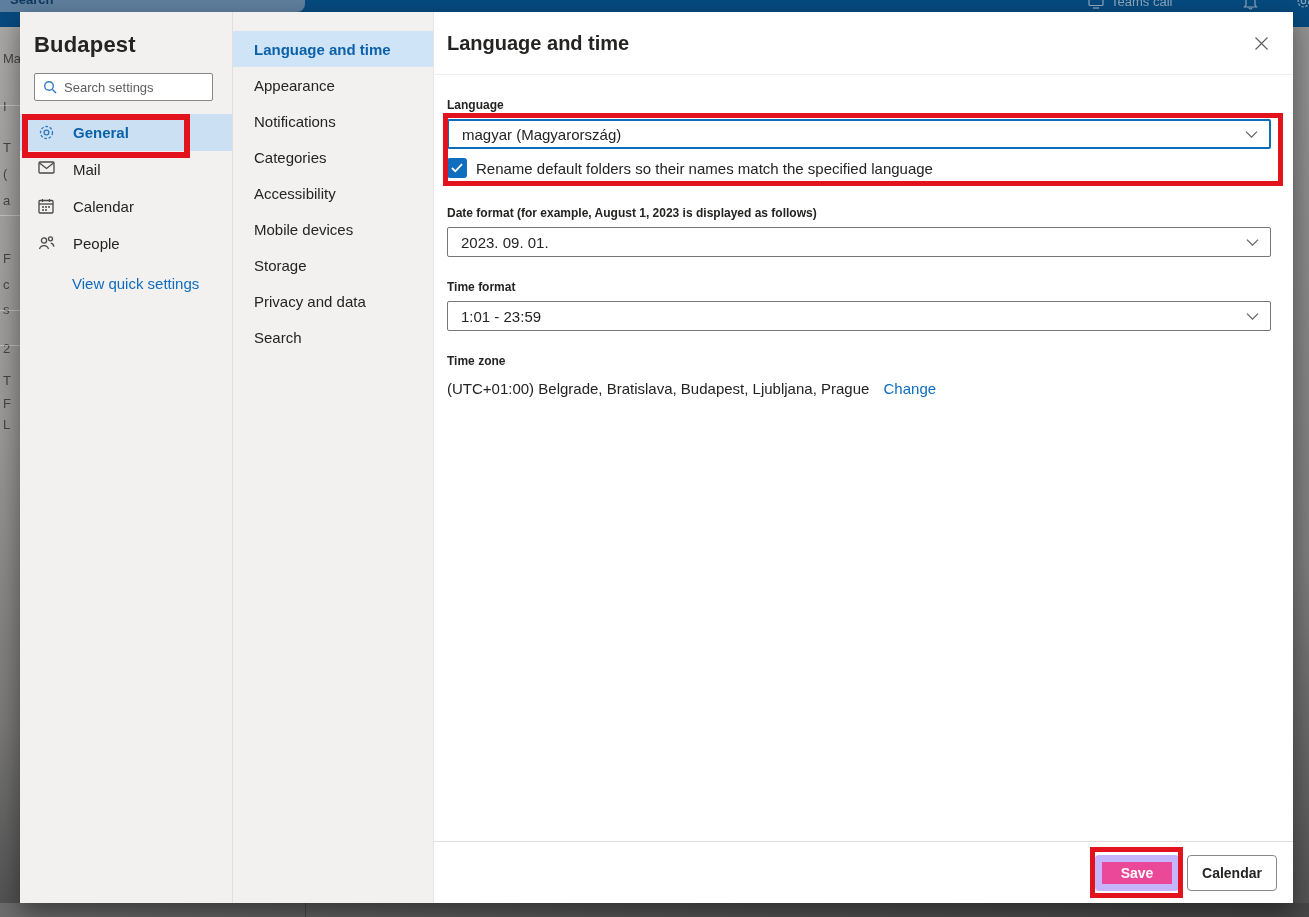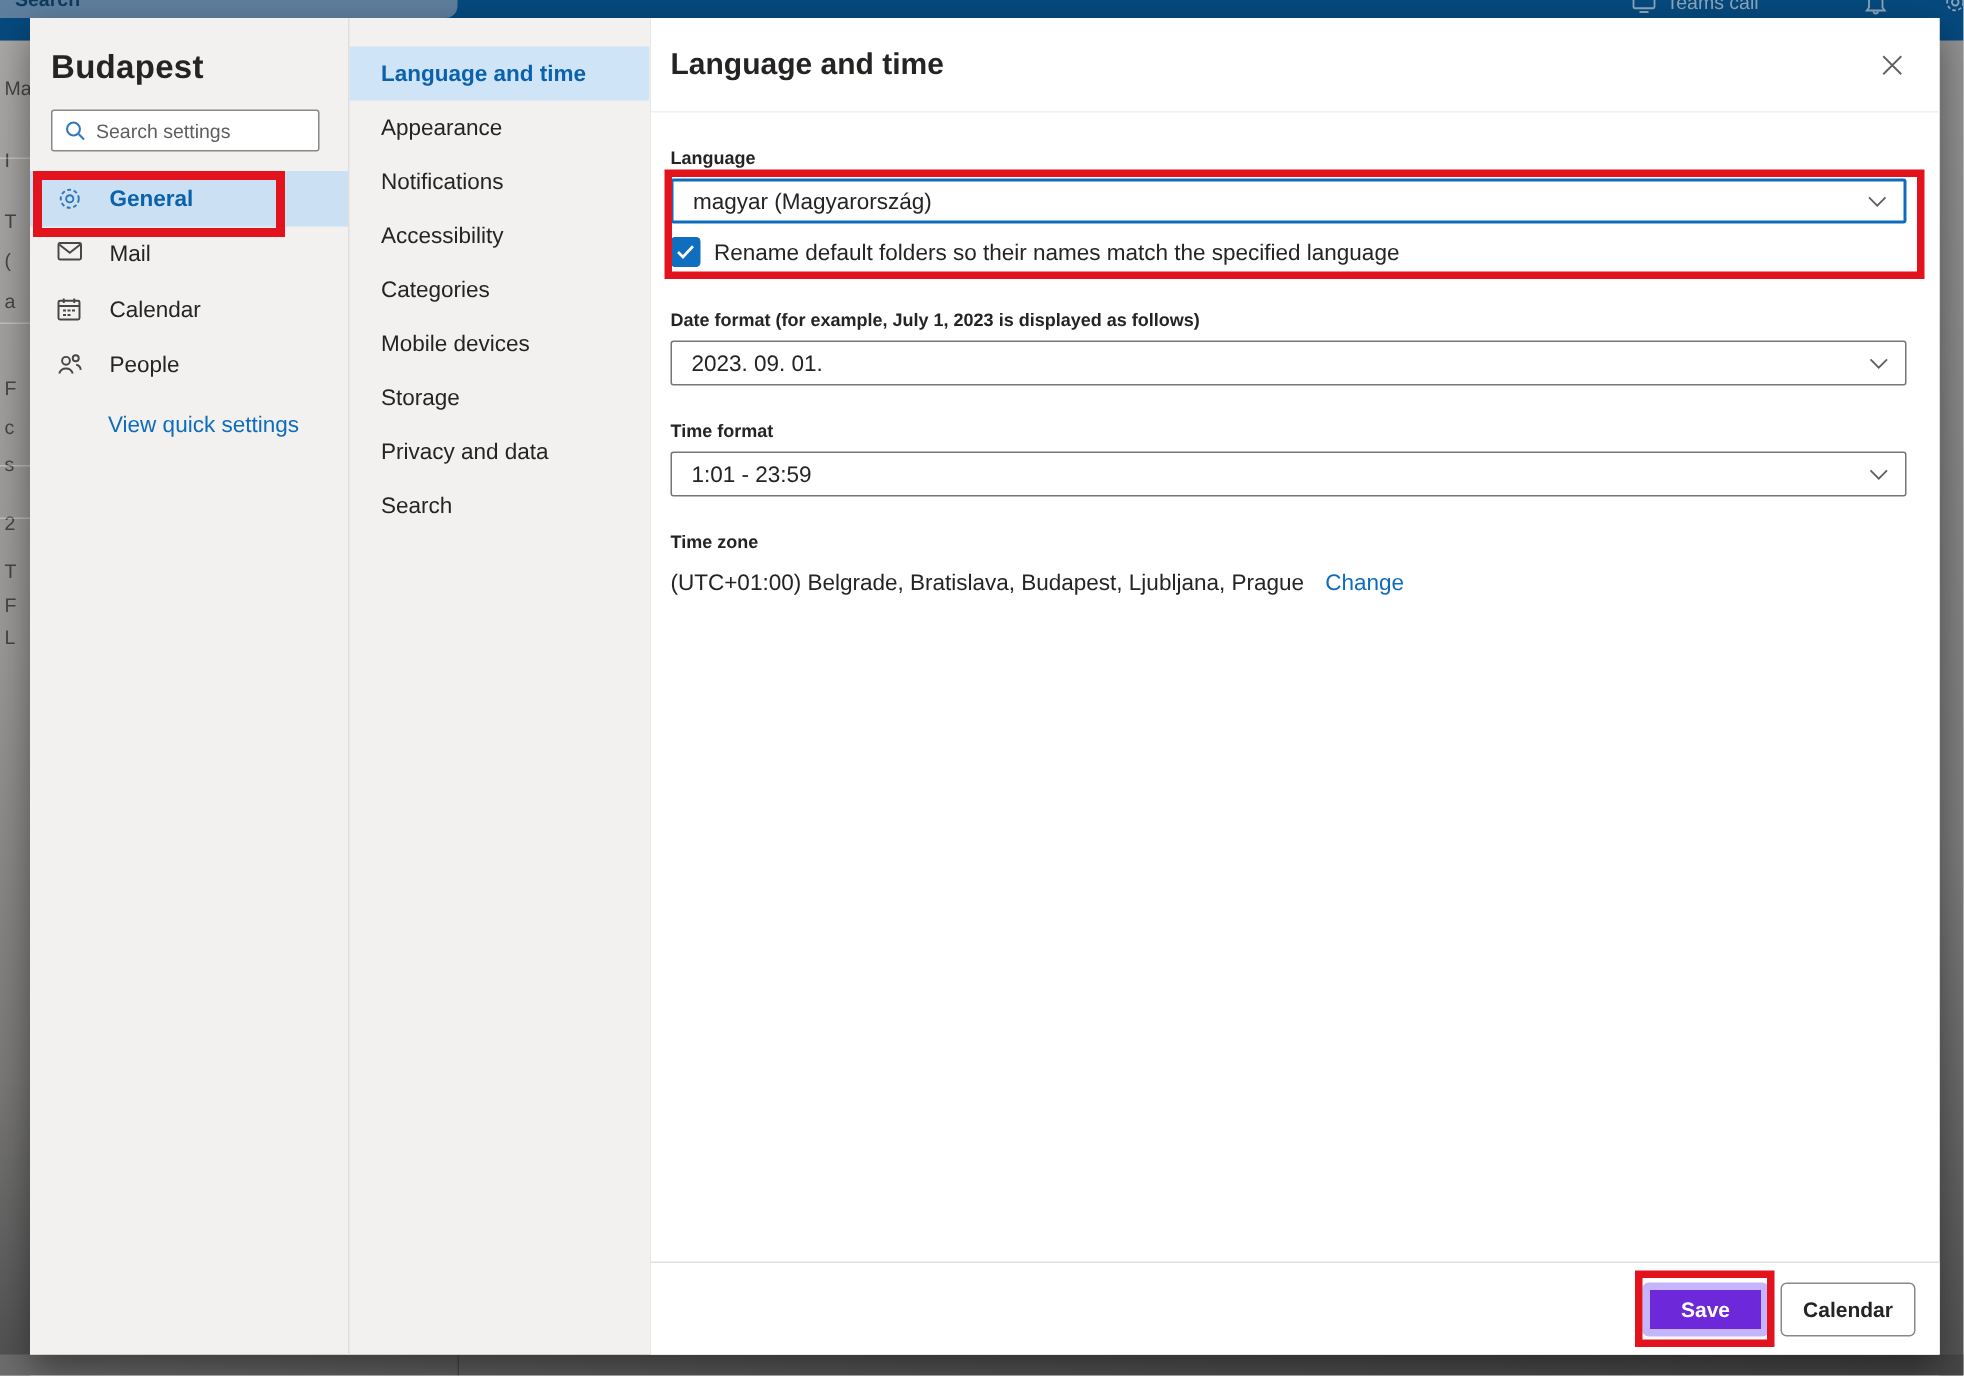--- a/index.html
+++ b/index.html
@@ -81,21 +81,21 @@
   .gap-md { }
   .tz-line { margin-top:12px; font-size:15px; color:#252423; }
   .tz-line a { color:#0f6cbd; text-decoration:none; margin-left:10px; cursor:pointer; }
 
   
   .main-footer { position:absolute; left:0; right:0; bottom:0; height:62px; border-top:1px solid #e1dfdd;
                  display:flex; align-items:center; justify-content:flex-end; padding-right:16px; gap:8px;
                  background:#fff; }
   .btn { height:36px; border-radius:4px; font-size:14px; font-weight:bold; cursor:pointer;
          font-family:"Liberation Sans",sans-serif; }
-  .btn-save { width:84px; background:#6d28d9; color:#fff; border:5px solid #c4b5fd; }
+  .btn-save { width:84px; background:#ec4899; color:#fff; border:7px solid #c4b5fd; }
   .btn-discard { width:90px; background:#fff; color:#252423; border:1px solid #8a8886; }
 
   
   .ann { position:absolute; border-style:solid; border-color:#e3131d; z-index:6; pointer-events:none; }
   .ann-general  { left:22px;  top:114px; width:168px; height:44px; border-width:6px; }
   .ann-language { left:443px; top:113px; width:840px; height:73px; border-width:5px; }
   .ann-save     { left:1090px;top:847px; width:93px;  height:51px; border-width:5px; }
 
   svg { display:block; }
 </style>
@@ -213,22 +213,22 @@
         <span class="lbl">People</span>
       </div>
     </div>
     <span class="quick-link">View quick settings</span>
   </div>
 
   <div class="category-nav">
     <div class="cn-item selected">Language and time</div>
     <div class="cn-item">Appearance</div>
     <div class="cn-item">Notifications</div>
+    <div class="cn-item">Categories</div>
     <div class="cn-item">Accessibility</div>
-    <div class="cn-item">Categories</div>
     <div class="cn-item">Mobile devices</div>
     <div class="cn-item">Storage</div>
     <div class="cn-item">Privacy and data</div>
     <div class="cn-item">Search</div>
   </div>
 
   <div class="main-panel">
     <div class="main-header">
       <span class="main-title">Language and time</span>
       <button class="close-btn">
@@ -252,21 +252,21 @@
       </div>
       <div class="checkbox-row">
         <span class="checkbox">
           <svg width="12" height="10" viewBox="0 0 12 10" fill="none" stroke="currentColor" stroke-width="1.8">
             <path d="M1 5 L4.3 8.3 L11 1.2"></path>
           </svg>
         </span>
         <span class="checkbox-label">Rename default folders so their names match the specified language</span>
       </div>
 
-      <div class="field-label gap-lg" style="margin-top:28px">Date format (for example, July 1, 2023 is displayed as follows)</div>
+      <div class="field-label gap-lg" style="margin-top:28px">Date format (for example, August 1, 2023 is displayed as follows)</div>
       <div class="select">
         <span>2023. 09. 01.</span>
         <span class="chev">
           <svg width="13" height="8" viewBox="0 0 13 8" fill="none" stroke="currentColor" stroke-width="1.2">
             <path d="M1 1 L6.5 6.5 L12 1"></path>
           </svg>
         </span>
       </div>
 
       <div class="field-label gap-md">Time format</div>

